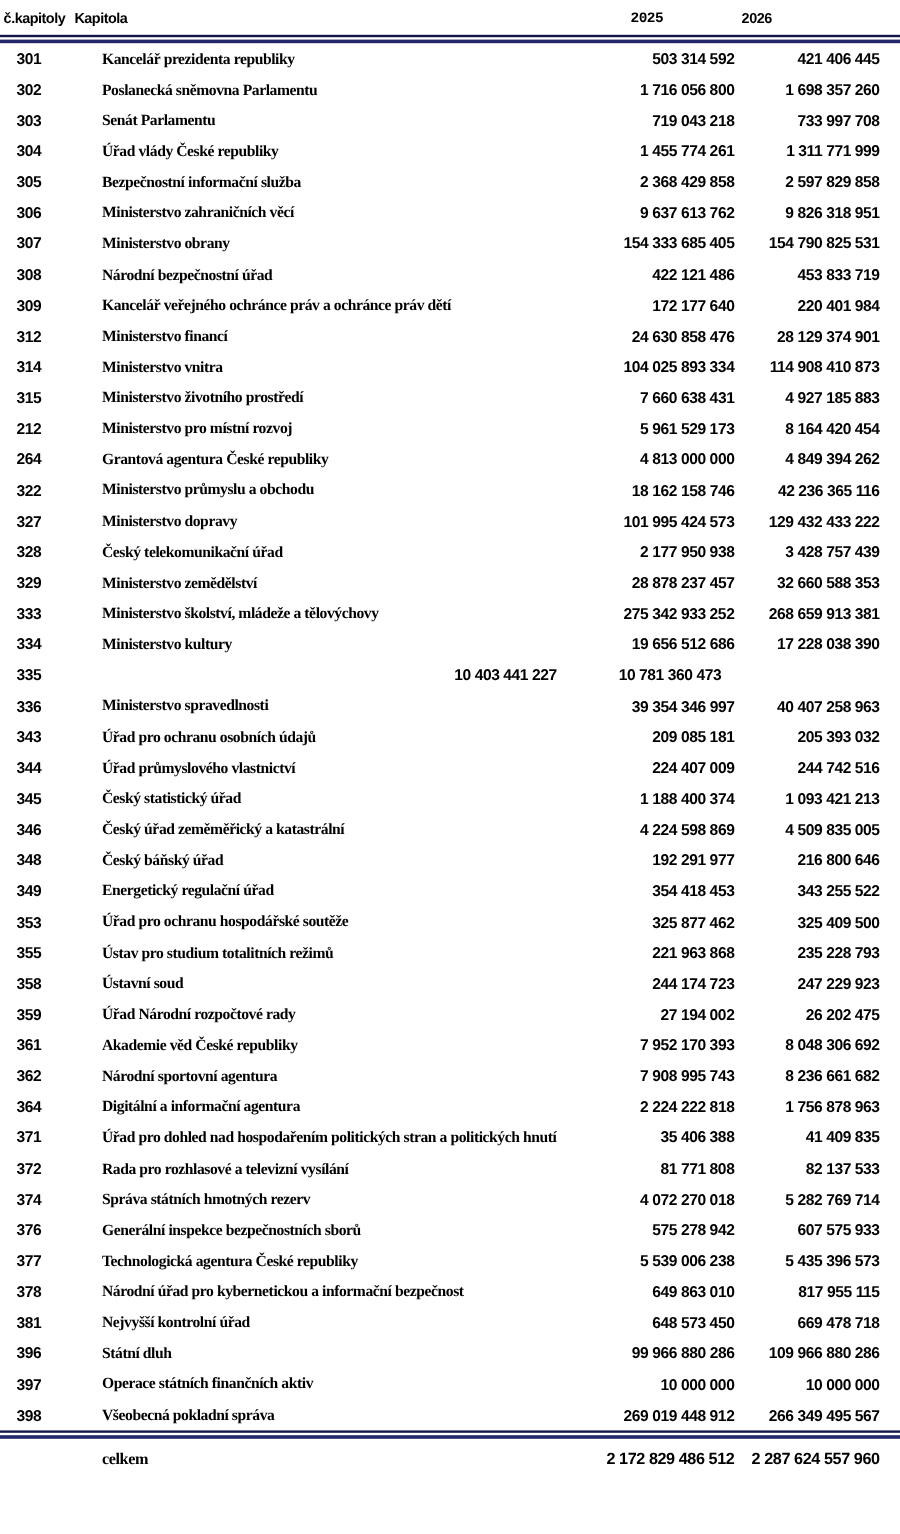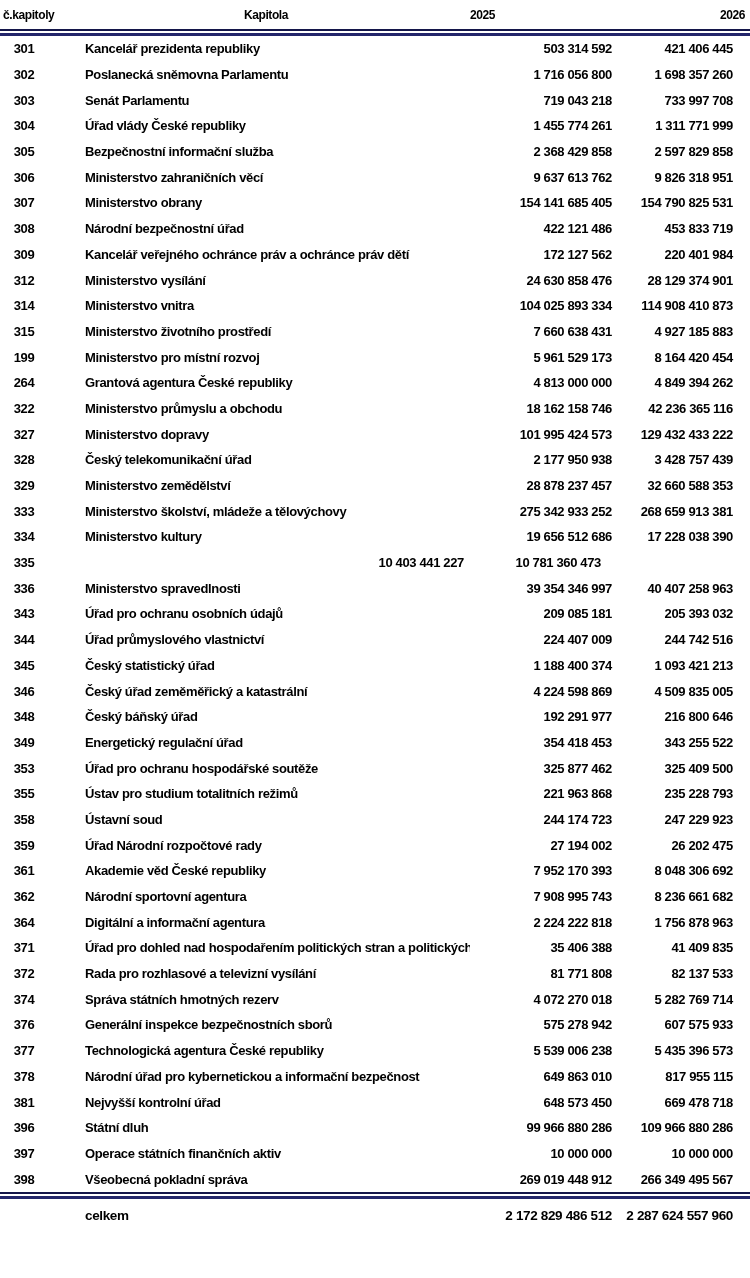--- a/index.html
+++ b/index.html
@@ -22,36 +22,36 @@
     display: grid;
     grid-template-columns: 62px 1fr 148px 132px;
     align-items: center;
   }
   .header-row {
     height: 29px;
     font-size: 12px;
     letter-spacing: -0.4px;
   }
   .header-row .h-col1 { text-align: left; padding-left: 3px; }
-  .header-row .h-col2 { text-align: center; }
-  .header-row .h-col3 { text-align: left; padding-right: 10px; }
-  .header-row .h-col4 { text-align: right; padding-right: 5px; }
+  .header-row .h-col2 { }
+  .header-row .h-col3 { text-align: center; padding-right: 10px; font-family: Liberation Mono, monospace; }
+  .header-row .h-col4 { text-align: left; padding-right: 5px; }
   .double-rule {
     height: 2px;
     border-top: 2px solid #14164a;
     border-bottom: 3px solid #23266b;
   }
   .data-row {
     height: 25.7px;
     font-size: 13px;
     letter-spacing: -0.35px;
   }
   .cell { white-space: nowrap; overflow: hidden; }
   .cell.num { text-align: center; padding-right: 14px; }
-  .cell.name { text-align: left; padding-left: 23px; }
+  .cell.name { text-align: left; padding-left: 23px; font-family: Liberation Serif, serif; }
   .cell.v25 { text-align: right; padding-right: 6px; }
   .cell.v26 { text-align: right; padding-right: 17px; }
   .footer-row {
     height: 34px;
     font-size: 13.5px;
     letter-spacing: -0.35px;
   }
   .footer-row .cell.name { font-weight: 700; }
 </style>
 </head>
@@ -101,55 +101,55 @@
       </div>
       <div class="grid-row data-row">
         <div class="cell num">306</div>
         <div class="cell name">Ministerstvo zahraničních věcí</div>
         <div class="cell v25">9 637 613 762</div>
         <div class="cell v26">9 826 318 951</div>
       </div>
       <div class="grid-row data-row">
         <div class="cell num">307</div>
         <div class="cell name">Ministerstvo obrany</div>
-        <div class="cell v25">154 141 685 405</div>
+        <div class="cell v25">154 333 685 405</div>
         <div class="cell v26">154 790 825 531</div>
       </div>
       <div class="grid-row data-row">
         <div class="cell num">308</div>
         <div class="cell name">Národní bezpečnostní úřad</div>
         <div class="cell v25">422 121 486</div>
         <div class="cell v26">453 833 719</div>
       </div>
       <div class="grid-row data-row">
         <div class="cell num">309</div>
         <div class="cell name">Kancelář veřejného ochránce práv a ochránce práv dětí</div>
-        <div class="cell v25">172 127 562</div>
+        <div class="cell v25">172 177 640</div>
         <div class="cell v26">220 401 984</div>
       </div>
       <div class="grid-row data-row">
         <div class="cell num">312</div>
-        <div class="cell name">Ministerstvo vysílání</div>
+        <div class="cell name">Ministerstvo financí</div>
         <div class="cell v25">24 630 858 476</div>
         <div class="cell v26">28 129 374 901</div>
       </div>
       <div class="grid-row data-row">
         <div class="cell num">314</div>
         <div class="cell name">Ministerstvo vnitra</div>
         <div class="cell v25">104 025 893 334</div>
         <div class="cell v26">114 908 410 873</div>
       </div>
       <div class="grid-row data-row">
         <div class="cell num">315</div>
         <div class="cell name">Ministerstvo životního prostředí</div>
         <div class="cell v25">7 660 638 431</div>
         <div class="cell v26">4 927 185 883</div>
       </div>
       <div class="grid-row data-row">
-        <div class="cell num">199</div>
+        <div class="cell num">212</div>
         <div class="cell name">Ministerstvo pro místní rozvoj</div>
         <div class="cell v25">5 961 529 173</div>
         <div class="cell v26">8 164 420 454</div>
       </div>
       <div class="grid-row data-row">
         <div class="cell num">264</div>
         <div class="cell name">Grantová agentura České republiky</div>
         <div class="cell v25">4 813 000 000</div>
         <div class="cell v26">4 849 394 262</div>
       </div>

